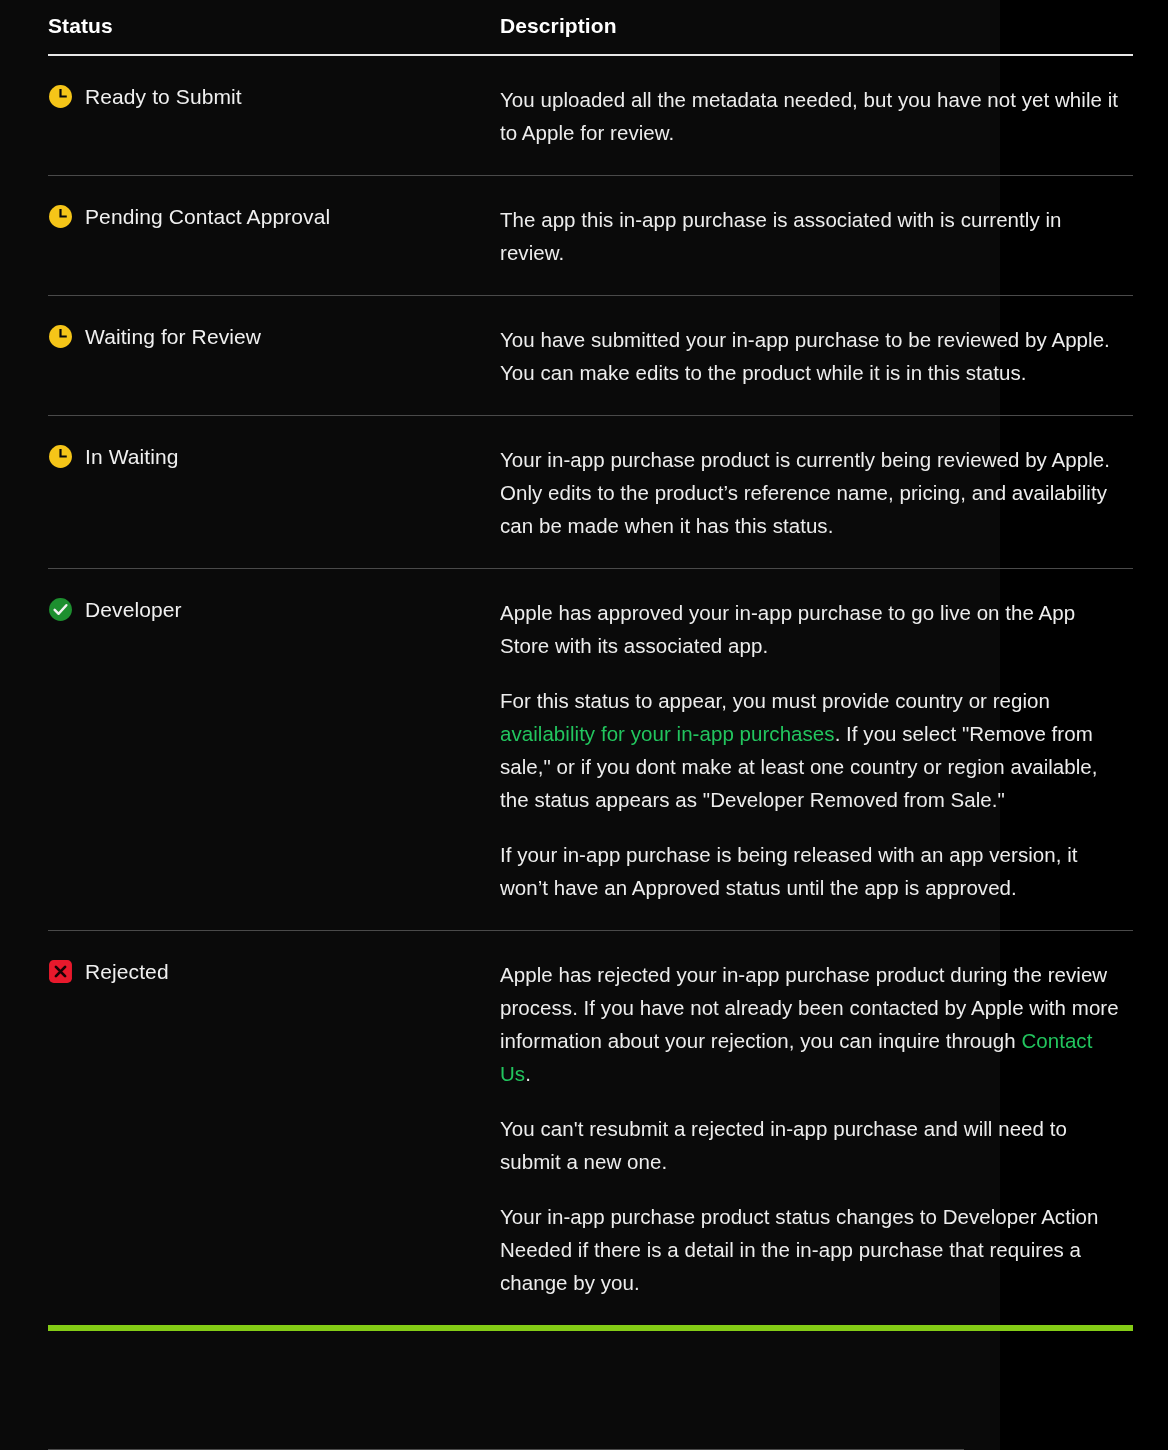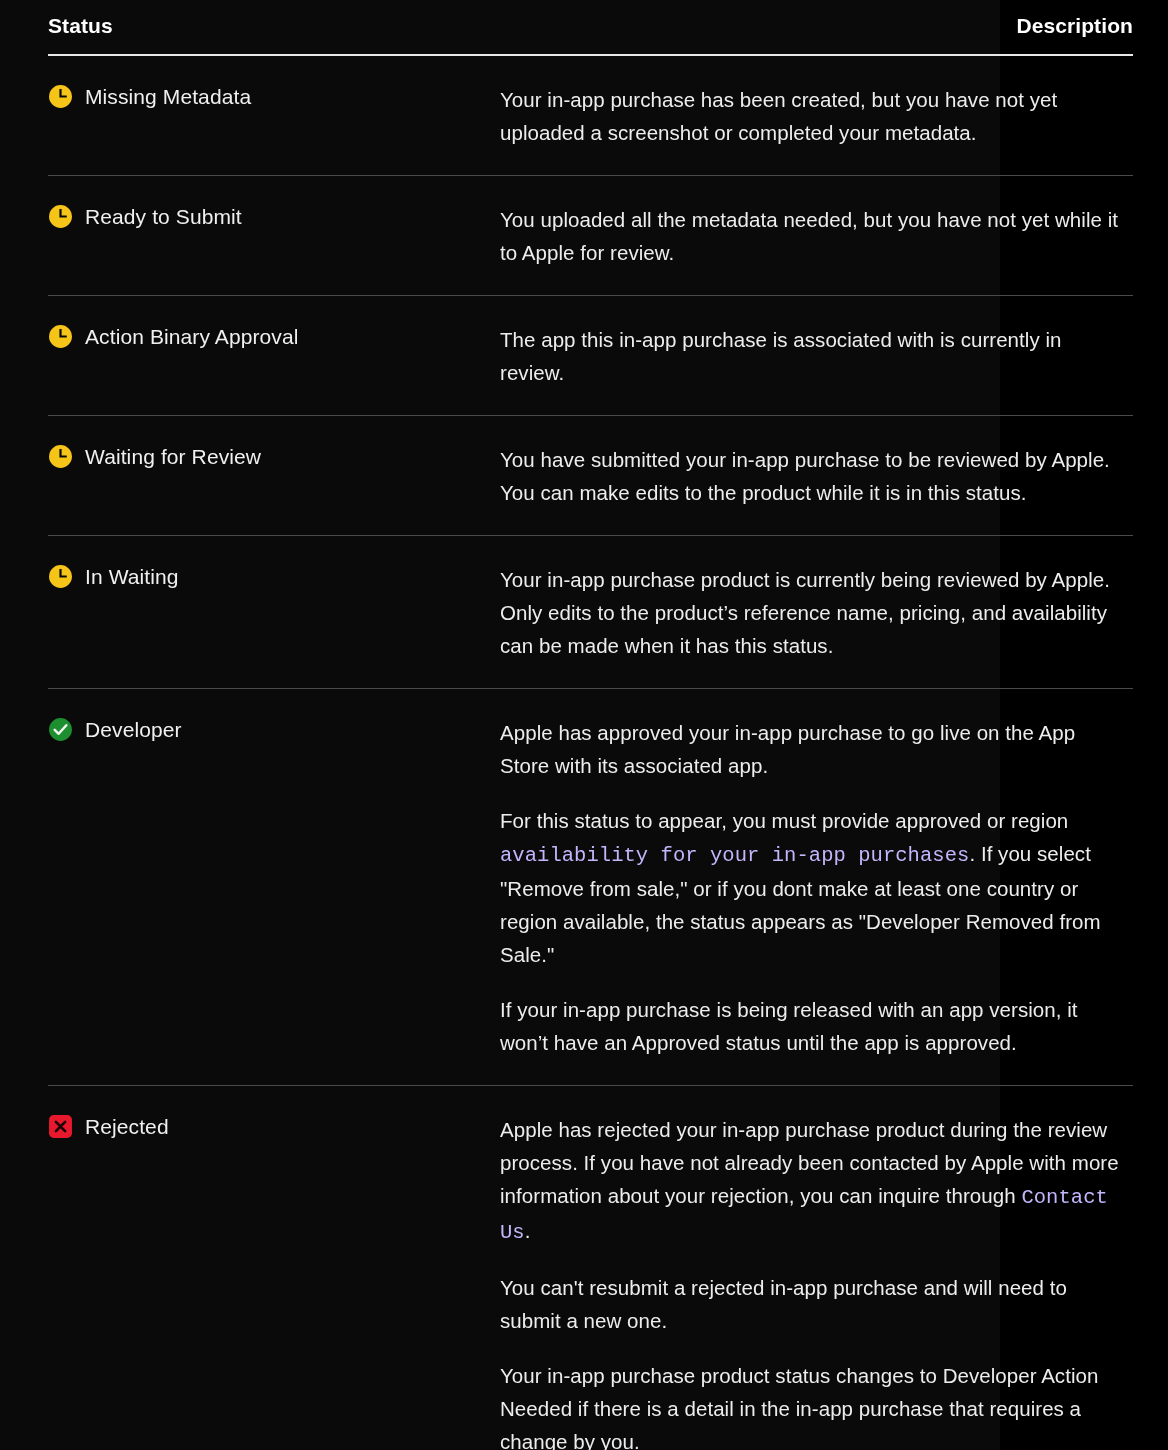--- a/index.html
+++ b/index.html
@@ -37,21 +37,21 @@
   thead th {
     text-align: left;
     font-size: 21px;
     font-weight: bold;
     color: #ffffff;
     letter-spacing: 0.1px;
     padding: 14px 0 16px 0;
     border-bottom: 2px solid #e8e8e8;
     vertical-align: bottom;
   }
-  thead th.th-desc { padding-left: 12px; text-align: right; }
+  thead th.th-desc { padding-left: 12px; }
 
   tbody td {
     vertical-align: top;
     border-bottom: 1px solid #4a4a4a;
     padding: 27px 0 26px 0;
   }
   tbody tr:last-child td { border-bottom: 6px solid #84cc16; }
 
   td.cell-desc { padding-left: 12px; padding-right: 8px; }
 
@@ -80,23 +80,22 @@
   .desc-p {
     font-size: 20.5px;
     line-height: 33px;
     color: #ededed;
     margin: 0 0 22px 0;
     letter-spacing: 0.05px;
   }
   .desc-p:last-child { margin-bottom: 0; }
 
   a.inline-link {
-    color: #c4b5fd;
+    color: #22c55e;
     text-decoration: none;
-    font-family: Liberation Mono, monospace;
   }
 
   .bottom-rule {
     position: absolute;
     left: 48px;
     right: 36px;
     bottom: 0;
     height: 1px;
     background: #4a4a4a;
   }
@@ -117,49 +116,35 @@
       </tr>
     </thead>
     <tbody id="table-body">
         <tr>
           <td class="cell-status">
             <div class="status-cell-inner">
               <svg class="status-icon" viewBox="0 0 24 24">
                 <circle cx="12" cy="12" r="11" fill="#f5c518"></circle>
                 <path d="M12 4.8 L12 12 L18 12" fill="none" stroke="#0a0a0a" stroke-width="2.1" stroke-linecap="butt"></path>
               </svg>
-              <span class="status-label">Missing Metadata</span>
-            </div>
-          </td>
-          <td class="cell-desc">
-            <p class="desc-p"><span>Your in-app purchase has been created, but you have not yet uploaded a screenshot or completed your metadata.</span></p>
-          </td>
-        </tr>
-        <tr>
-          <td class="cell-status">
-            <div class="status-cell-inner">
-              <svg class="status-icon" viewBox="0 0 24 24">
-                <circle cx="12" cy="12" r="11" fill="#f5c518"></circle>
-                <path d="M12 4.8 L12 12 L18 12" fill="none" stroke="#0a0a0a" stroke-width="2.1" stroke-linecap="butt"></path>
-              </svg>
               <span class="status-label">Ready to Submit</span>
             </div>
           </td>
           <td class="cell-desc">
             <p class="desc-p"><span>You uploaded all the metadata needed, but you have not yet while it to Apple for review.</span></p>
           </td>
         </tr>
         <tr>
           <td class="cell-status">
             <div class="status-cell-inner">
               <svg class="status-icon" viewBox="0 0 24 24">
                 <circle cx="12" cy="12" r="11" fill="#f5c518"></circle>
                 <path d="M12 4.8 L12 12 L18 12" fill="none" stroke="#0a0a0a" stroke-width="2.1" stroke-linecap="butt"></path>
               </svg>
-              <span class="status-label">Action Binary Approval</span>
+              <span class="status-label">Pending Contact Approval</span>
             </div>
           </td>
           <td class="cell-desc">
             <p class="desc-p"><span>The app this in-app purchase is associated with is currently in review.</span></p>
           </td>
         </tr>
         <tr>
           <td class="cell-status">
             <div class="status-cell-inner">
               <svg class="status-icon" viewBox="0 0 24 24">
@@ -192,21 +177,21 @@
             <div class="status-cell-inner">
               <svg class="status-icon" viewBox="0 0 24 24">
                 <circle cx="12" cy="12" r="11" fill="#1d8f2f"></circle>
                 <path d="M6.4 12.4 L10.2 16.1 L17.6 7.9" fill="none" stroke="#f2f2f2" stroke-width="2.4" stroke-linecap="round" stroke-linejoin="round"></path>
               </svg>
               <span class="status-label">Developer</span>
             </div>
           </td>
           <td class="cell-desc">
             <p class="desc-p"><span>Apple has approved your in-app purchase to go live on the App Store with its associated app.</span></p>
-            <p class="desc-p"><span>For this status to appear, you must provide approved or region </span><a class="inline-link" href="#">availability for your in-app purchases</a><span>. If you select "Remove from sale," or if you dont make at least one country or region available, the status appears as "Developer Removed from Sale."</span></p>
+            <p class="desc-p"><span>For this status to appear, you must provide country or region </span><a class="inline-link" href="#">availability for your in-app purchases</a><span>. If you select "Remove from sale," or if you dont make at least one country or region available, the status appears as "Developer Removed from Sale."</span></p>
             <p class="desc-p"><span>If your in-app purchase is being released with an app version, it won’t have an Approved status until the app is approved.</span></p>
           </td>
         </tr>
         <tr>
           <td class="cell-status">
             <div class="status-cell-inner">
               <svg class="status-icon" viewBox="0 0 24 24">
                 <rect x="1" y="1" width="22" height="22" rx="4.5" fill="#e8192c"></rect>
                 <path d="M7.6 7.6 L16.4 16.4 M16.4 7.6 L7.6 16.4" fill="none" stroke="#1a0205" stroke-width="2.6" stroke-linecap="round"></path>
               </svg>

